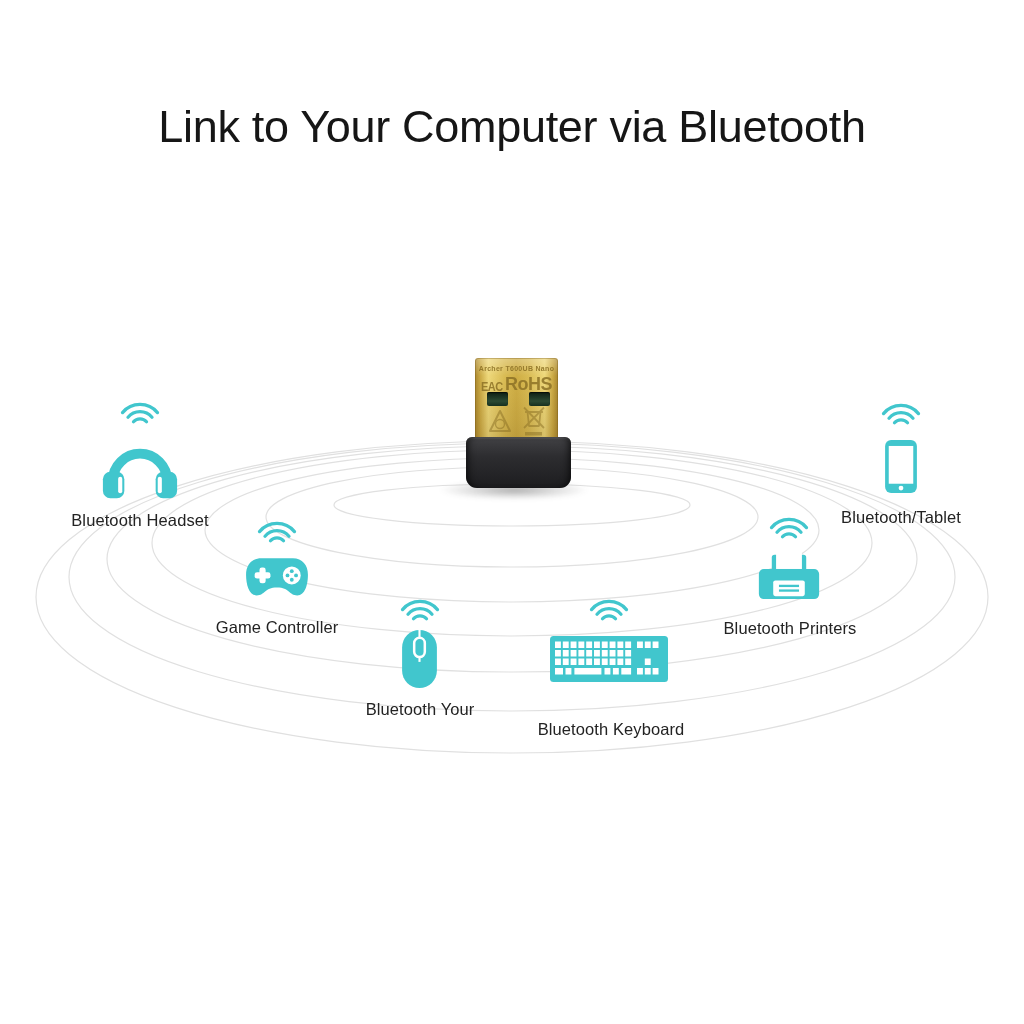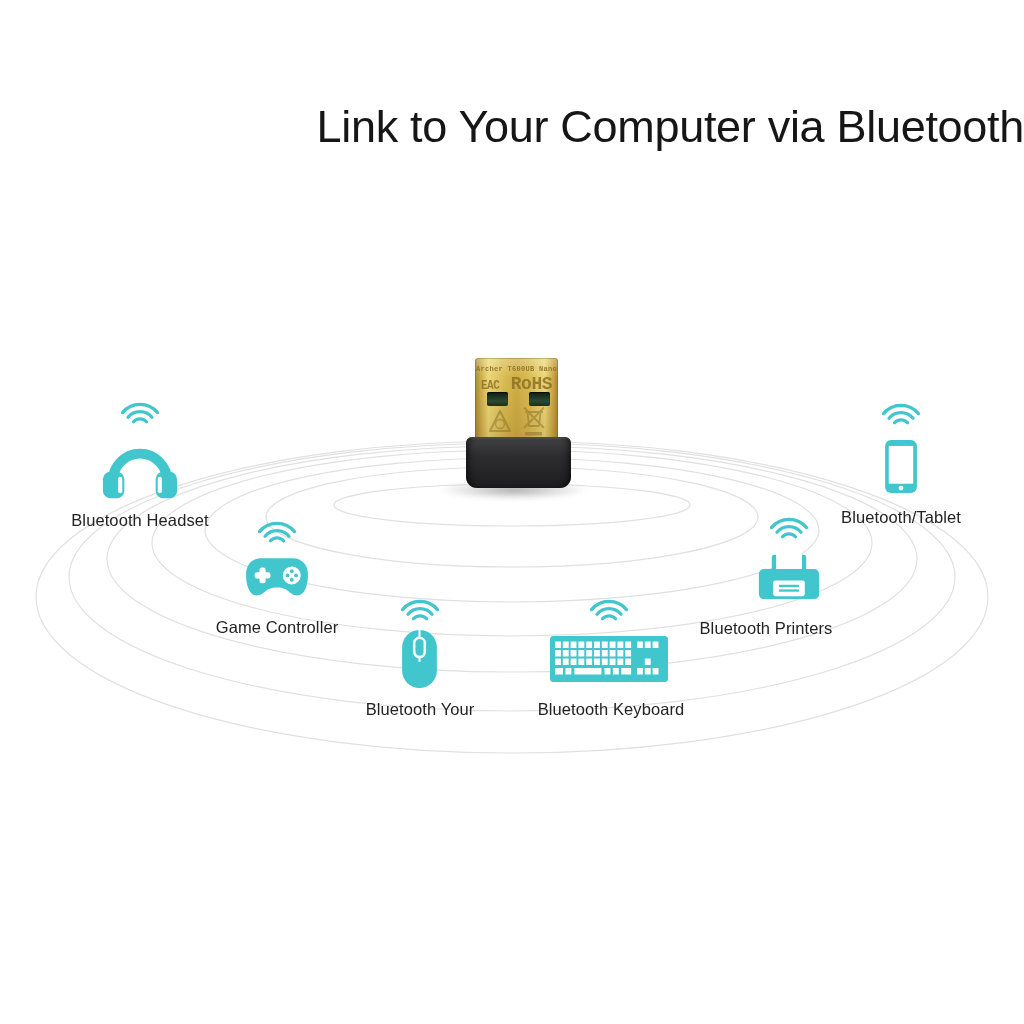--- a/index.html
+++ b/index.html
@@ -3,21 +3,21 @@
 <meta charset="utf-8">
 <style>
   html,body{margin:0;padding:0;background:#fff;}
   .stage{
     position:relative;width:1024px;height:1024px;margin:0 auto;
     background:#ffffff;overflow:hidden;
     font-family:"Liberation Sans","DejaVu Sans",sans-serif;
   }
   .title{
     position:absolute;left:0;right:0;top:101px;margin:0;
-    text-align:right;font-size:45px;font-weight:500;letter-spacing:-0.3px;
+    text-align:center;font-size:45px;font-weight:500;letter-spacing:-0.3px;
     color:#161616;
   }
   .ripples{position:absolute;left:0;top:0;}
   .device{position:absolute;inset:0;pointer-events:none;text-align:center;}
   .device > *{pointer-events:auto;}
   .abs{position:absolute;}
   .label{
     position:absolute;transform:translateX(-50%);white-space:nowrap;
     font-size:16.5px;color:#232323;letter-spacing:0.1px;
   }
@@ -27,21 +27,20 @@
     background:radial-gradient(ellipse at center,rgba(40,40,40,.38) 0%,rgba(40,40,40,.15) 40%,rgba(0,0,0,0) 70%);
     filter:blur(2px);
   }
   .usb-gold{
     position:absolute;left:475px;top:358px;width:83px;height:82px;
     border-radius:3px 3px 0 0;
     background:
       linear-gradient(180deg,rgba(255,255,255,.28) 0%,rgba(255,255,255,0) 22%,rgba(80,50,0,.10) 78%,rgba(80,50,0,.16) 100%),
       linear-gradient(90deg,#a8862f 0%,#caa843 6%,#eed87a 16%,#d9bb53 36%,#cfae45 50%,#d9bb53 64%,#eed87a 84%,#caa843 94%,#a8862f 100%);
     box-shadow:inset 0 0 0 1px rgba(120,90,20,.35);
-    font-family:Liberation Mono, monospace;
   }
   .usb-brand{
     position:absolute;left:0;right:0;top:7px;text-align:center;
     font-size:7px;font-weight:700;letter-spacing:.3px;color:#8d7226;opacity:.9;
   }
   .usb-marks-row{
     position:absolute;left:0;right:0;top:16px;padding:0 6px;
     display:flex;justify-content:space-between;align-items:baseline;
     color:#8d7226;opacity:.85;
   }
@@ -209,36 +208,36 @@
           <rect x="15.5" y="32" width="5.9" height="6.5"></rect>
           <rect x="24.4" y="32" width="27" height="6.5"></rect>
           <rect x="54.5" y="32" width="5.9" height="6.5"></rect>
           <rect x="62.9" y="32" width="5.9" height="6.5"></rect>
           <rect x="71.3" y="32" width="9.8" height="6.5"></rect>
         <rect x="87" y="32" width="5.9" height="6.5"></rect>
           <rect x="94.8" y="32" width="5.9" height="6.5"></rect>
           <rect x="102.6" y="32" width="5.9" height="6.5"></rect>
       </g>
     </svg>
-    <div class="label" style="left:611px;top:700px">Bluetooth Keyboard</div>
+    <div class="label" style="left:611px;top:720px">Bluetooth Keyboard</div>
   </div>
 
   <div class="device">
     <svg class="abs" style="left:768px;top:511px" width="42" height="30" viewBox="0 0 64 46">
         <use href="#waves-sym"></use>
       </svg>
     <svg class="abs" style="left:756px;top:544px" width="66" height="60" viewBox="0 0 92 74">
       <rect x="22" y="10" width="48" height="24" rx="4" fill="#41c6cd"></rect>
       <rect x="28" y="0" width="36" height="30" fill="#fff"></rect>
       <rect x="4" y="30" width="84" height="42" rx="7" fill="#41c6cd"></rect>
       <rect x="24" y="46" width="44" height="22" rx="3" fill="#fff"></rect>
       <rect x="32" y="52" width="28" height="3.2" fill="#41c6cd"></rect>
       <rect x="32" y="58.5" width="28" height="3.2" fill="#41c6cd"></rect>
     </svg>
-    <div class="label" style="left:766px;top:619px">Bluetooth Printers</div>
+    <div class="label" style="left:790px;top:619px">Bluetooth Printers</div>
   </div>
 
   <div class="device">
     <svg class="abs" style="left:880px;top:397px" width="42" height="30" viewBox="0 0 64 46">
         <use href="#waves-sym"></use>
       </svg>
     <svg class="abs" style="left:885px;top:440px" width="32" height="53" viewBox="0 0 48 80">
       <rect x="0" y="0" width="48" height="80" rx="9" fill="#41c6cd"></rect>
       <rect x="5.5" y="9" width="37" height="57" fill="#fff"></rect>
       <circle cx="24" cy="72.5" r="3.6" fill="#fff"></circle>

